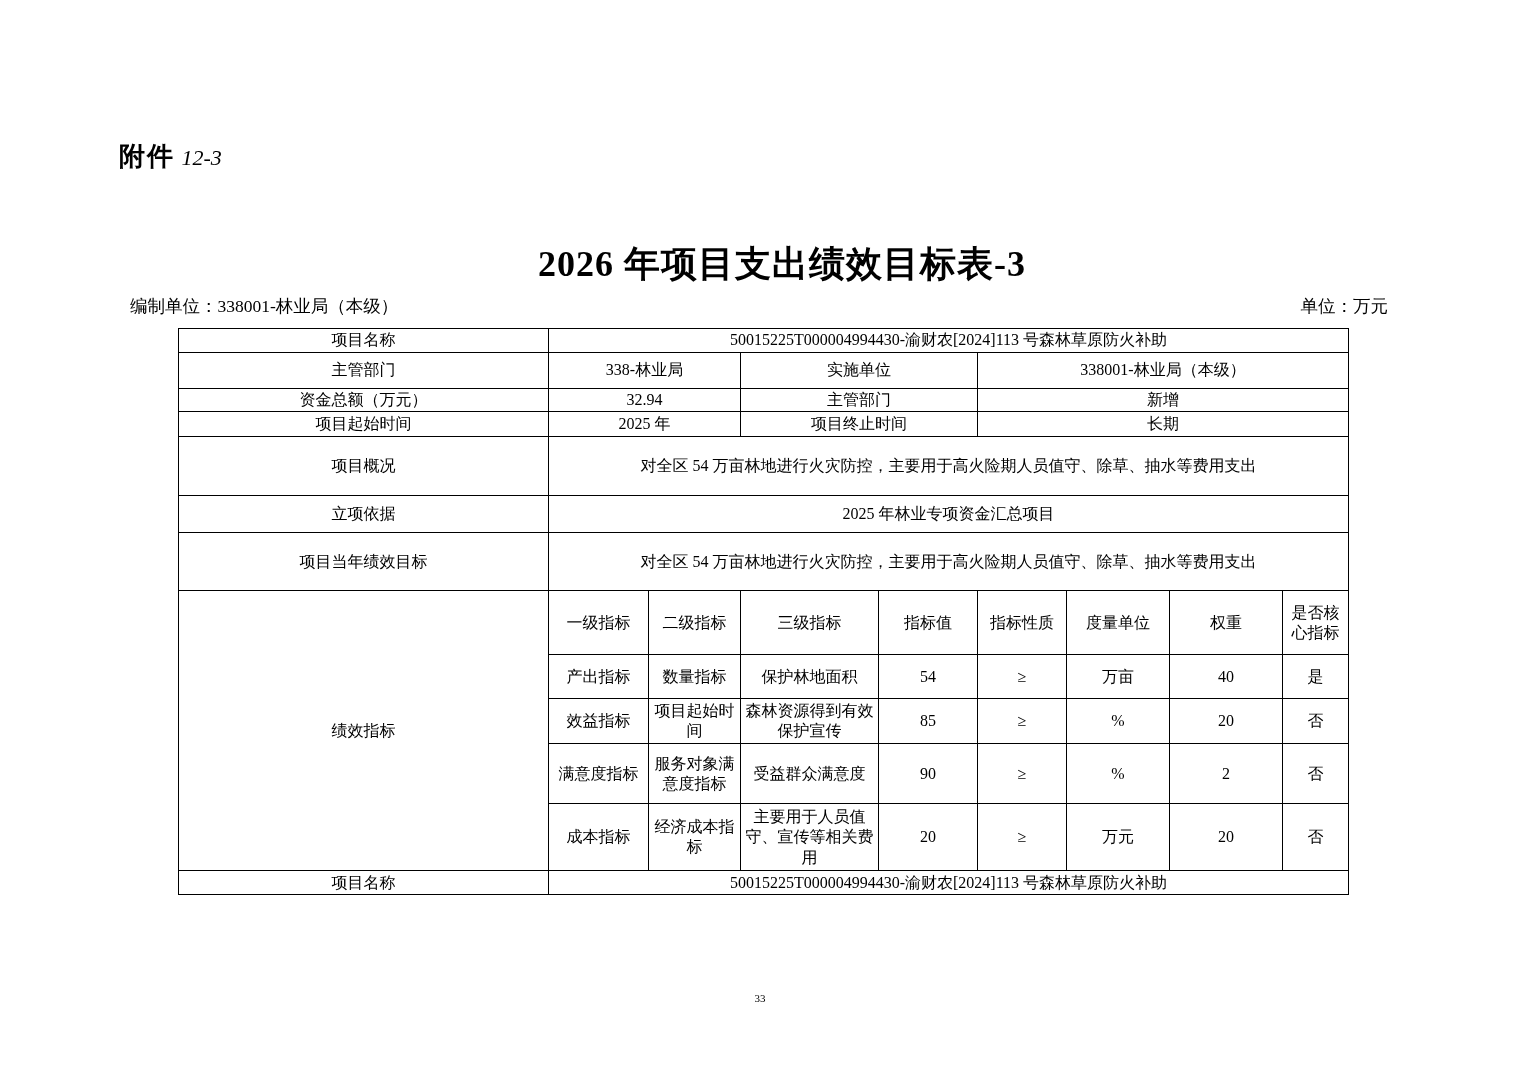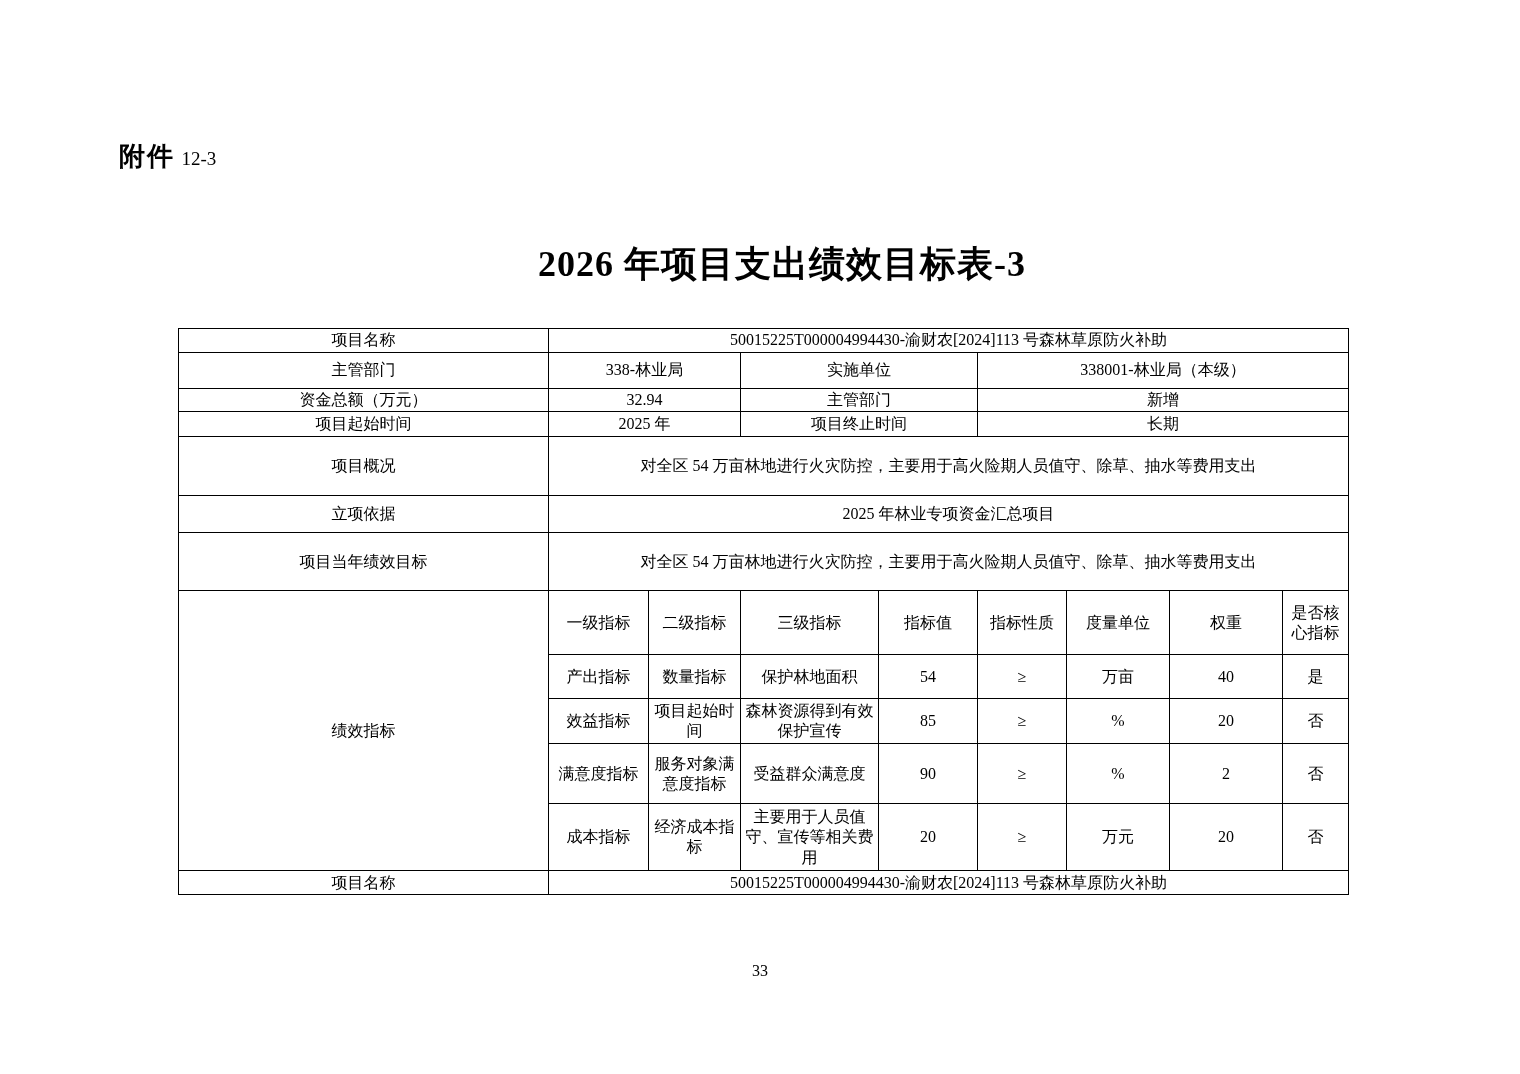--- a/index.html
+++ b/index.html
@@ -20,21 +20,21 @@
     position: absolute;
     left: 119px; top: 139px;
     font-size: 26px;
     white-space: nowrap;
   }
   .attachment .cjk {
     font-family: Liberation Mono, monospace;
     font-weight: bold;
     letter-spacing: 2px;
   }
-  .attachment .num { font-size: 19px; }
+  .attachment .num { font-size: 22px; font-style: italic; }
   .doc-title {
     position: absolute;
     left: 0; top: 240px;
     width: 100%;
     text-align: center;
     font-size: 36px;
     font-weight: bold;
     letter-spacing: 1px;
     padding-left: 44px;
   }
@@ -62,38 +62,42 @@
     padding: 1px 4px;
     overflow: hidden;
     word-break: break-all;
   }
   td.left { text-align: left; padding-left: 9px; }
   td.pad10 { padding-left: 10px; padding-right: 10px; margin-left: 48px; }
   td.corehdr { padding-left: 14px; padding-right: 13px; font-family: Liberation Serif, serif; }
   td.nature { font-size: 18px; }
   .pageno {
     position: absolute;
-    left: 0; top: 962px;
+    left: 0; top: 992px;
     width: 100%;
     text-align: center;
-    font-size: 16px;
+    font-size: 11px;
   }
 </style>
 </head>
 <body>
 
 <div class="page">
 
   <div class="attachment">
     <span class="cjk">附件</span>
     <span class="num">12-3</span>
   </div>
 
   <div class="doc-title">2026 年项目支出绩效目标表-3</div>
 
+  <div class="meta-line">
+    <span>编制单位：338001-林业局（本级）</span>
+    <span>单位：万元</span>
+  </div>
 
   <table class="main">
     <colgroup>
       <col style="width:370px">
         <col style="width:100px">
         <col style="width:92px">
         <col style="width:138px">
       <col style="width:99px">
         <col style="width:89px">
         <col style="width:103px">

